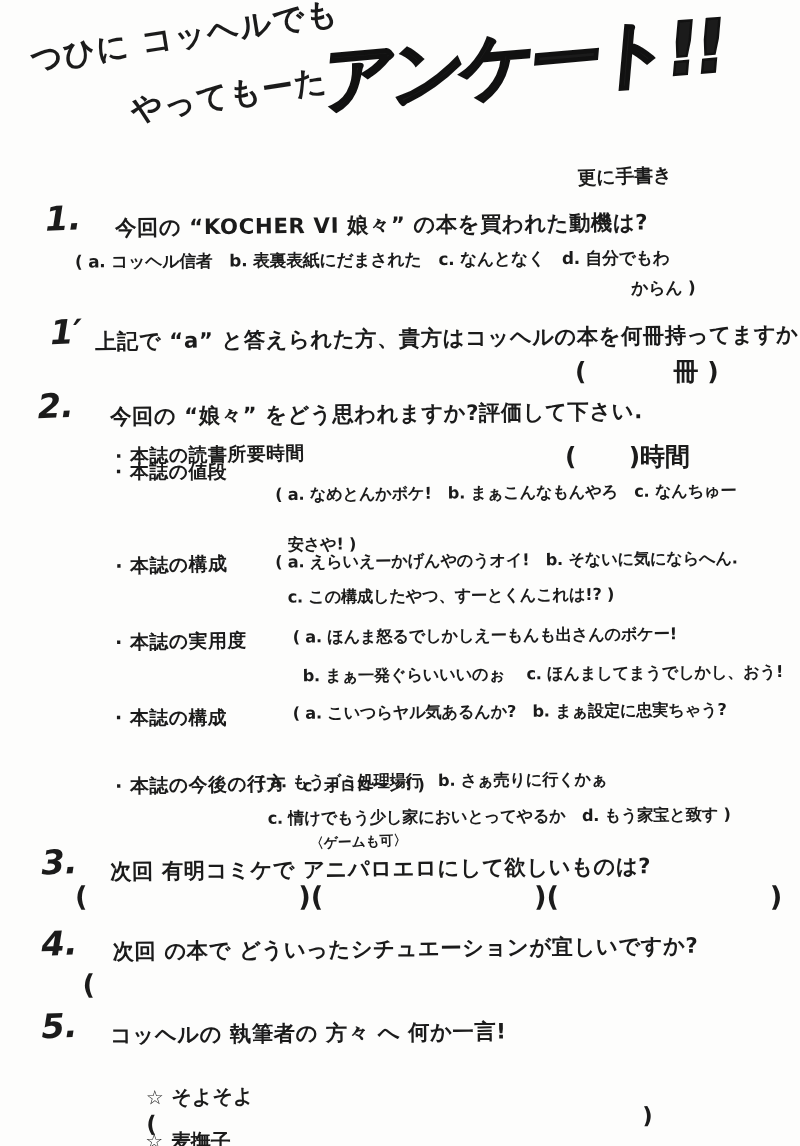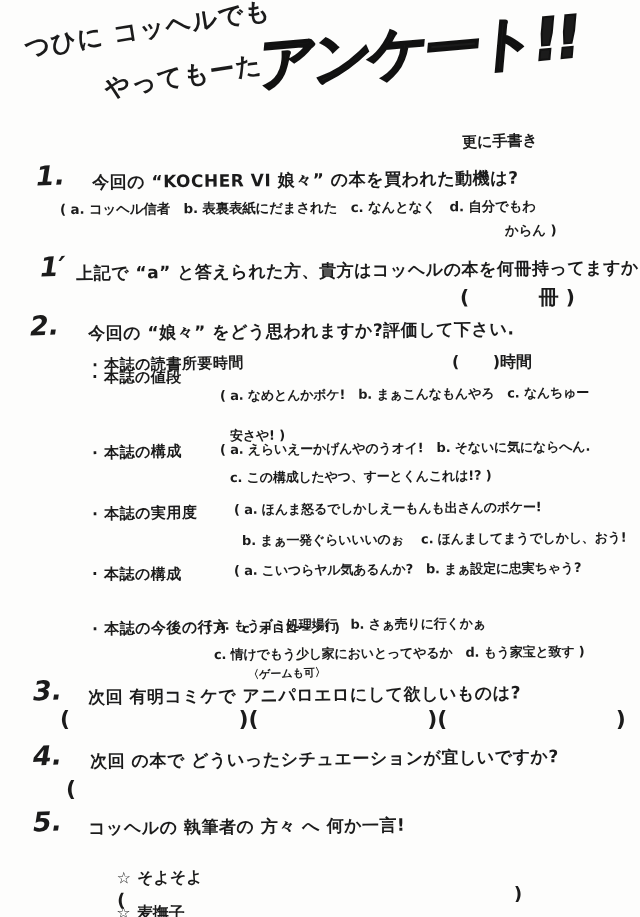--- a/index.html
+++ b/index.html
@@ -53,21 +53,21 @@
   <div class="abs opts" style="left:505px;top:222px">からん )</div>
 
   <div class="abs qnum" style="left:40px;top:251px">1′</div>
   <div class="abs qtext" style="left:76px;top:262px">上記で “a” と答えられた方、貴方はコッヘルの本を何冊持ってますか.</div>
   <div class="abs blank" style="left:460px;top:284px">(          冊 )</div>
 
   <div class="abs qnum" style="left:30px;top:310px">2.</div>
   <div class="abs qtext" style="left:88px;top:322px">今回の “娘々” をどう思われますか?評価して下さい.</div>
 
   <div class="abs bullet-label r1" style="left:92px;top:356px">本誌の読書所要時間</div>
-  <div class="abs blank" style="left:452px;top:352px;font-size:16px">(      )時間</div>
+  <div class="abs blank" style="left:452px;top:352px;font-size:20px">(      )時間</div>
 
   <div class="abs bullet-label" style="left:92px;top:368px">本誌の値段</div>
   <div class="abs bullet-opts" style="left:220px;top:387px">( a. なめとんかボケ!   b. まぁこんなもんやろ   c. なんちゅー</div>
   <div class="abs bullet-opts" style="left:230px;top:427px">安さや! )</div>
 
   <div class="abs bullet-label r2" style="left:92px;top:444px">本誌の構成</div>
   <div class="abs bullet-opts" style="left:220px;top:441px">( a. えらいえーかげんやのうオイ!   b. そないに気にならへん.</div>
   <div class="abs bullet-opts" style="left:230px;top:469px">c. この構成したやつ、すーとくんこれは!? )</div>
 
   <div class="abs bullet-label r1" style="left:92px;top:505px">本誌の実用度</div>

